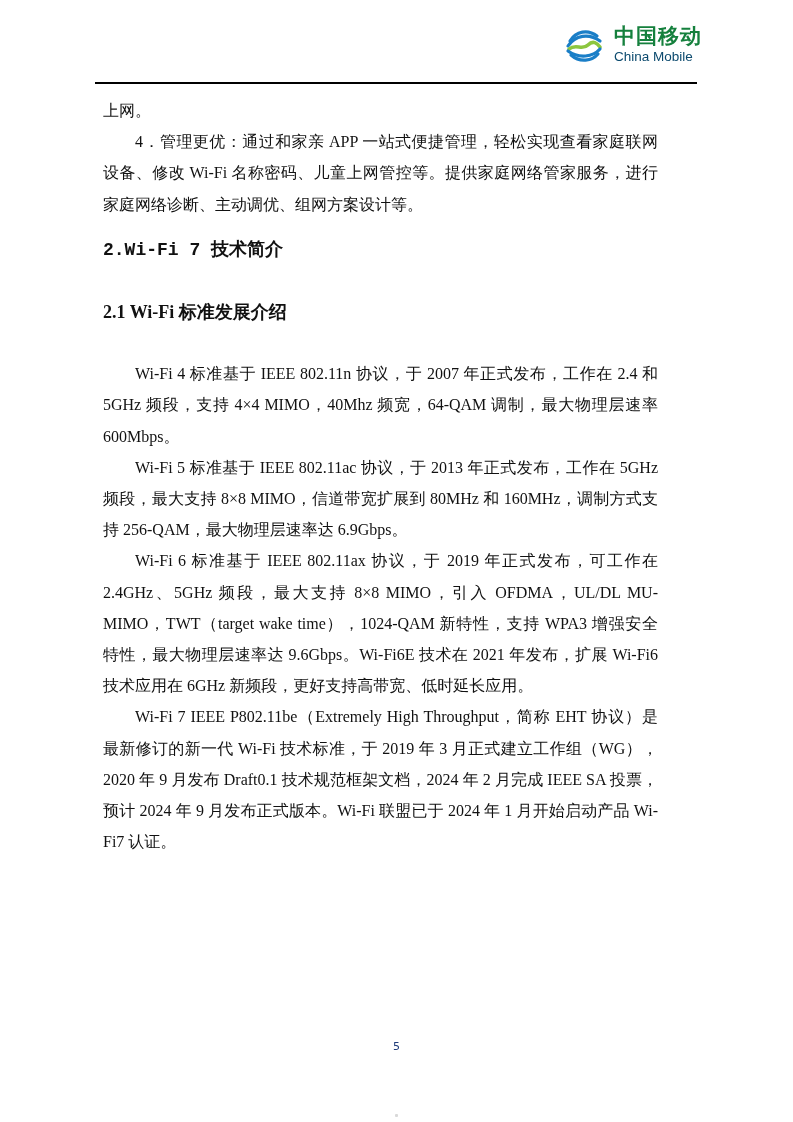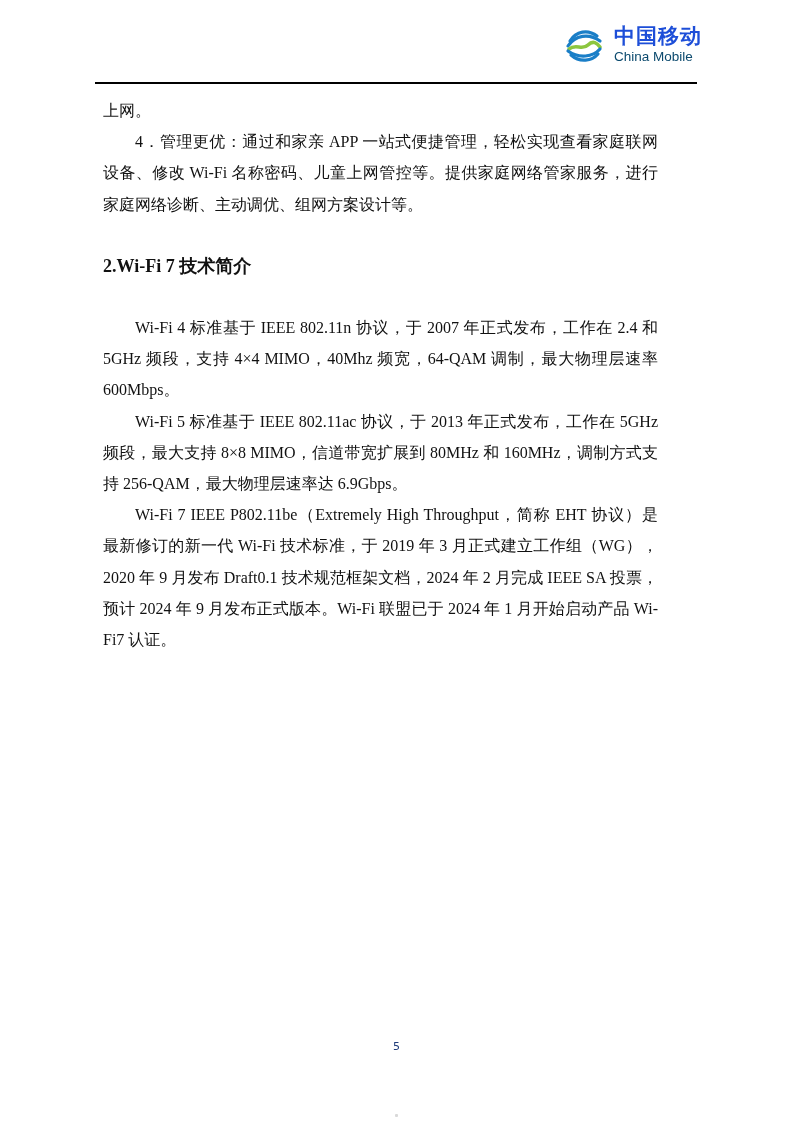--- a/index.html
+++ b/index.html
@@ -31,21 +31,21 @@
     }
     .logo-text {
       margin-left: 6px;
       display: flex;
       flex-direction: column;
       line-height: 1;
     }
     .logo-cn {
       font-family: "DejaVu Sans", sans-serif;
       font-size: 21px;
-      color: #1d4ed8;
+      color: #15803d;
       letter-spacing: 1px;
       font-weight: bold;
     }
     .logo-en {
       font-family: "Liberation Sans", sans-serif;
       font-size: 13.5px;
       color: #0c4a6e;
       margin-top: 3px;
     }
     .header-rule {
@@ -70,21 +70,21 @@
       text-align-last: left;
     }
     .indent {
       text-indent: 2em;
     }
     .h2 {
       font-weight: bold;
       font-size: 18px;
       margin: 0;
     }
-    .gap-before-h-1 { margin-top: 31px; }
+    .gap-before-h-1 { margin-top: 15px; font-family: Liberation Mono, monospace; }
     .gap-after-h-1 { margin-top: 32px; }
     .gap-before-h-2 { margin-top: 31px; }
     .gap-after-h-2 { margin-top: 30px; }
     .page-number {
       position: absolute;
       left: 0;
       width: 793px;
       top: 1040px;
       text-align: center;
       font-family: "DejaVu Sans", sans-serif;
@@ -123,19 +123,21 @@
 </div>
 
 <div class="header-rule"></div>
 
 <div class="content">
   <p class="para">上网。</p>
   <p class="para indent">4．管理更优：通过和家亲 APP 一站式便捷管理，轻松实现查看家庭联网设备、修改 Wi-Fi 名称密码、儿童上网管控等。提供家庭网络管家服务，进行家庭网络诊断、主动调优、组网方案设计等。</p>
 
   <h2 class="h2 gap-before-h-1">2.Wi-Fi 7 技术简介</h2>
 
+  <h2 class="h2 gap-before-h-2">2.1 Wi-Fi 标准发展介绍</h2>
   <p class="para indent gap-after-h-2">Wi-Fi 4 标准基于 IEEE 802.11n 协议，于 2007 年正式发布，工作在 2.4 和 5GHz 频段，支持 4×4 MIMO，40Mhz 频宽，64-QAM 调制，最大物理层速率 600Mbps。</p>
   <p class="para indent">Wi-Fi 5 标准基于 IEEE 802.11ac 协议，于 2013 年正式发布，工作在 5GHz 频段，最大支持 8×8 MIMO，信道带宽扩展到 80MHz 和 160MHz，调制方式支持 256-QAM，最大物理层速率达 6.9Gbps。</p>
+  <p class="para indent">Wi-Fi 6 标准基于 IEEE 802.11ax 协议，于 2019 年正式发布，可工作在 2.4GHz、5GHz 频段，最大支持 8×8 MIMO，引入 OFDMA，UL/DL MU-MIMO，TWT（target wake time），1024-QAM 新特性，支持 WPA3 增强安全特性，最大物理层速率达 9.6Gbps。Wi-Fi6E 技术在 2021 年发布，扩展 Wi-Fi6 技术应用在 6GHz 新频段，更好支持高带宽、低时延长应用。</p>
   <p class="para indent">Wi-Fi 7 IEEE P802.11be（Extremely High Throughput，简称 EHT 协议）是最新修订的新一代 Wi-Fi 技术标准，于 2019 年 3 月正式建立工作组（WG），2020 年 9 月发布 Draft0.1 技术规范框架文档，2024 年 2 月完成 IEEE SA 投票，预计 2024 年 9 月发布正式版本。Wi-Fi 联盟已于 2024 年 1 月开始启动产品 Wi-Fi7 认证。</p>
 </div>
 
 <div class="page-number">5</div>
 <div class="bottom-dot"></div>
 
 </body></html>

